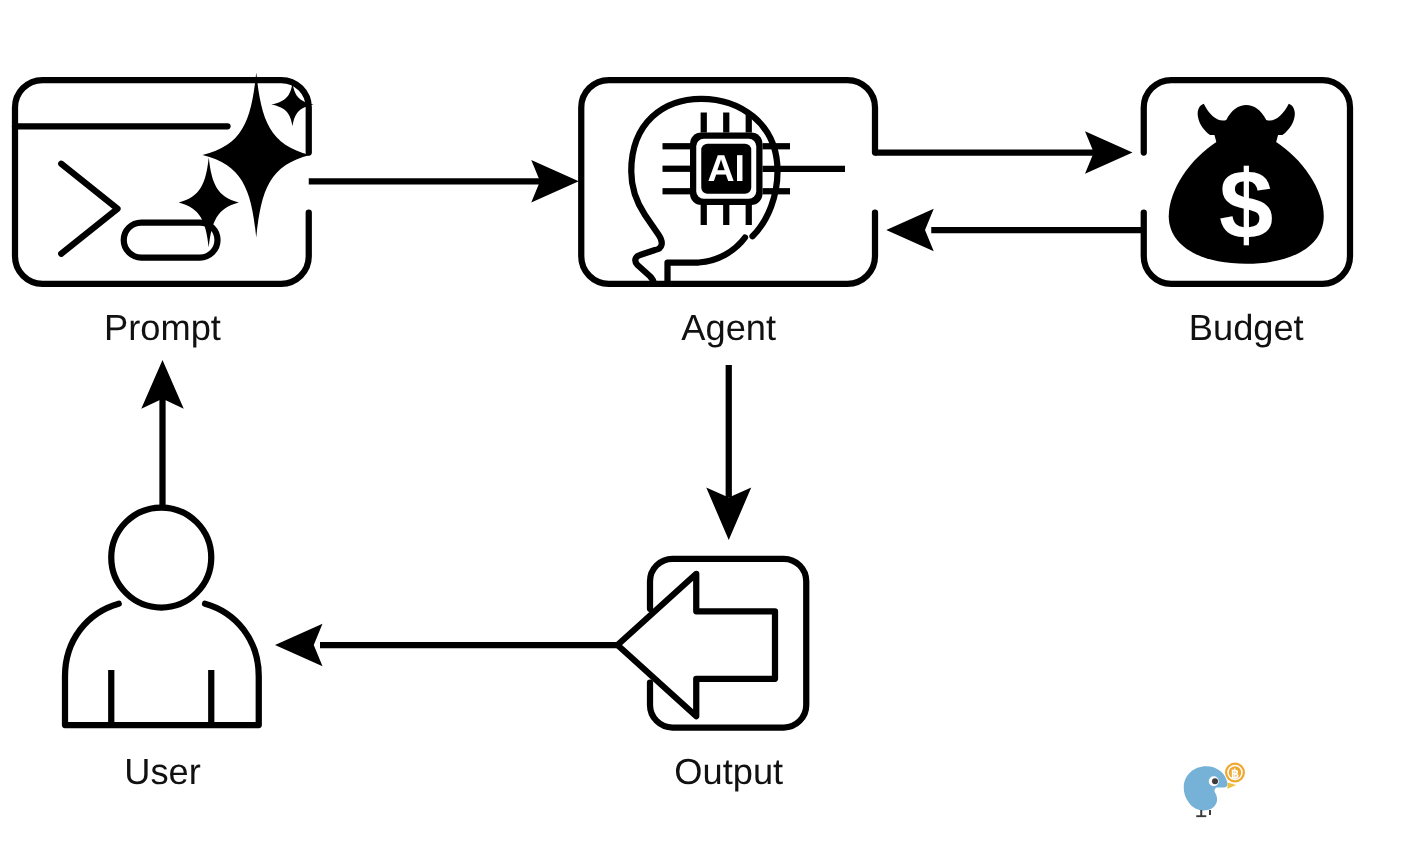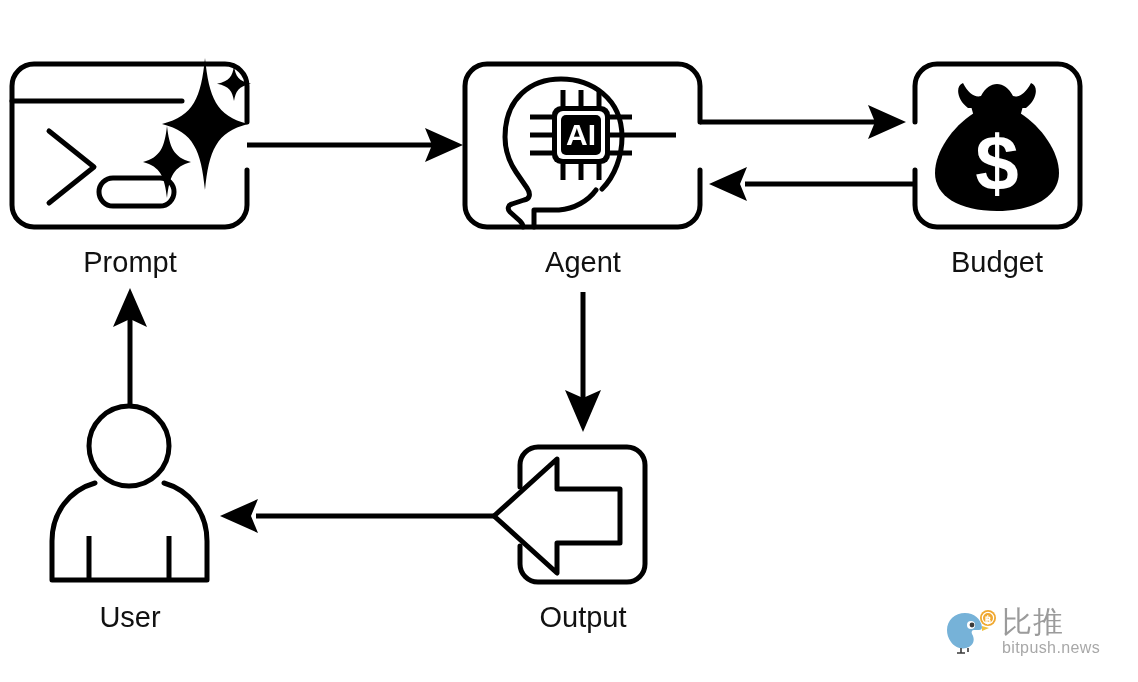--- a/index.html
+++ b/index.html
@@ -333,19 +333,15 @@
                C 19 42 11 40 7 34
                C 4 30 3 26 3 22 Z"></path>
       <circle cx="27" cy="17" r="4" fill="#ffffff"></circle>
       <circle cx="28" cy="17" r="2.4" fill="#3b3b3b"></circle>
       <path fill="#f0c040" d="M 38 18 L 45 20 L 38 23 Z"></path>
       <path stroke="#3b3b3b" stroke-width="1.6" fill="none" d="M 17 40 L 17 45 M 13 45 L 21 45 M 24 40 L 24 44"></path>
       <circle cx="44" cy="10" r="8" fill="#f0a830"></circle>
       <circle cx="44" cy="10" r="5.6" fill="none" stroke="#ffffff" stroke-width="1.2"></circle>
       <text x="44" y="14.5" font-family="'Liberation Serif', serif" font-size="10" font-weight="bold" fill="#ffffff" text-anchor="middle">฿</text>
     </svg>
-    <div class="wm-text">
-      <span class="wm-cn">比推</span>
-      <span class="wm-domain">bitpush.news</span>
-    </div>
   </div>
 
 </div>
 
 </body></html>

